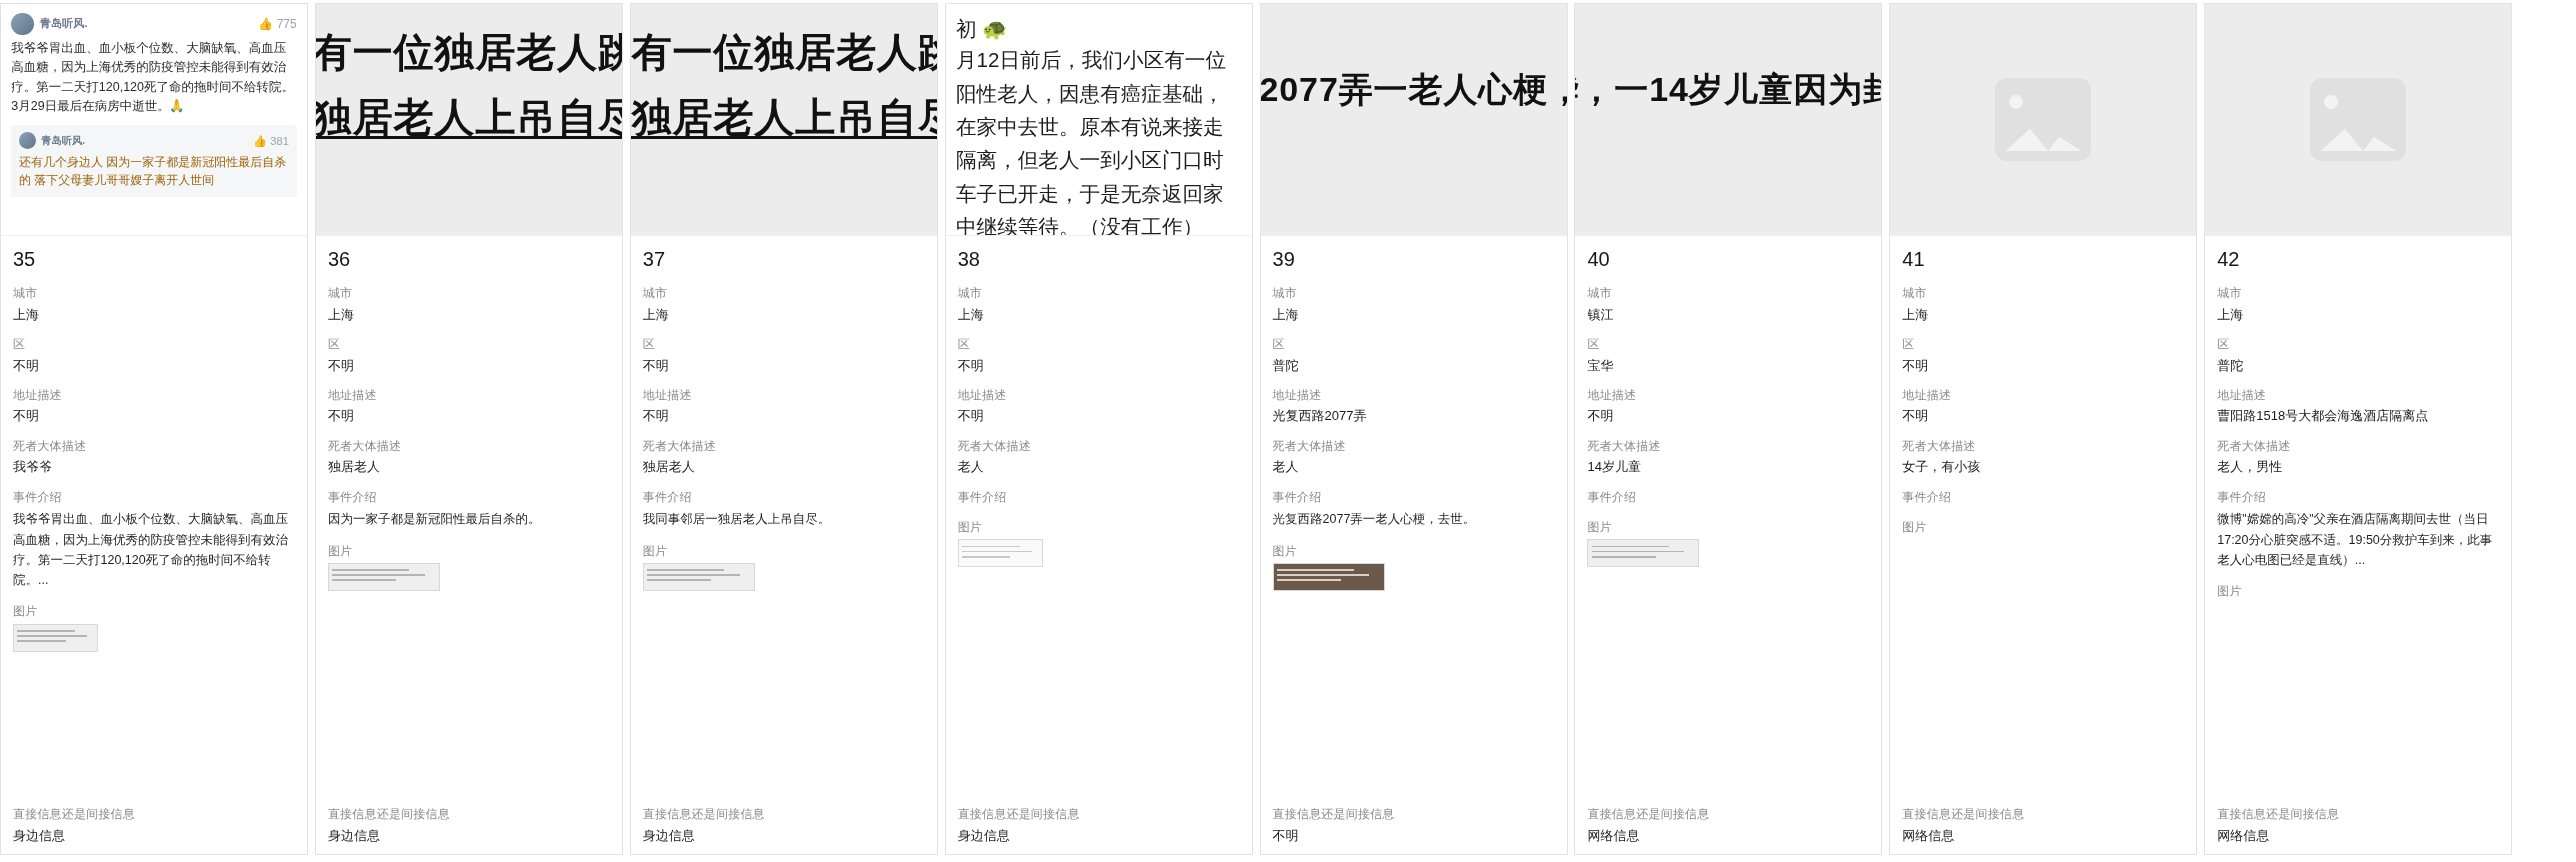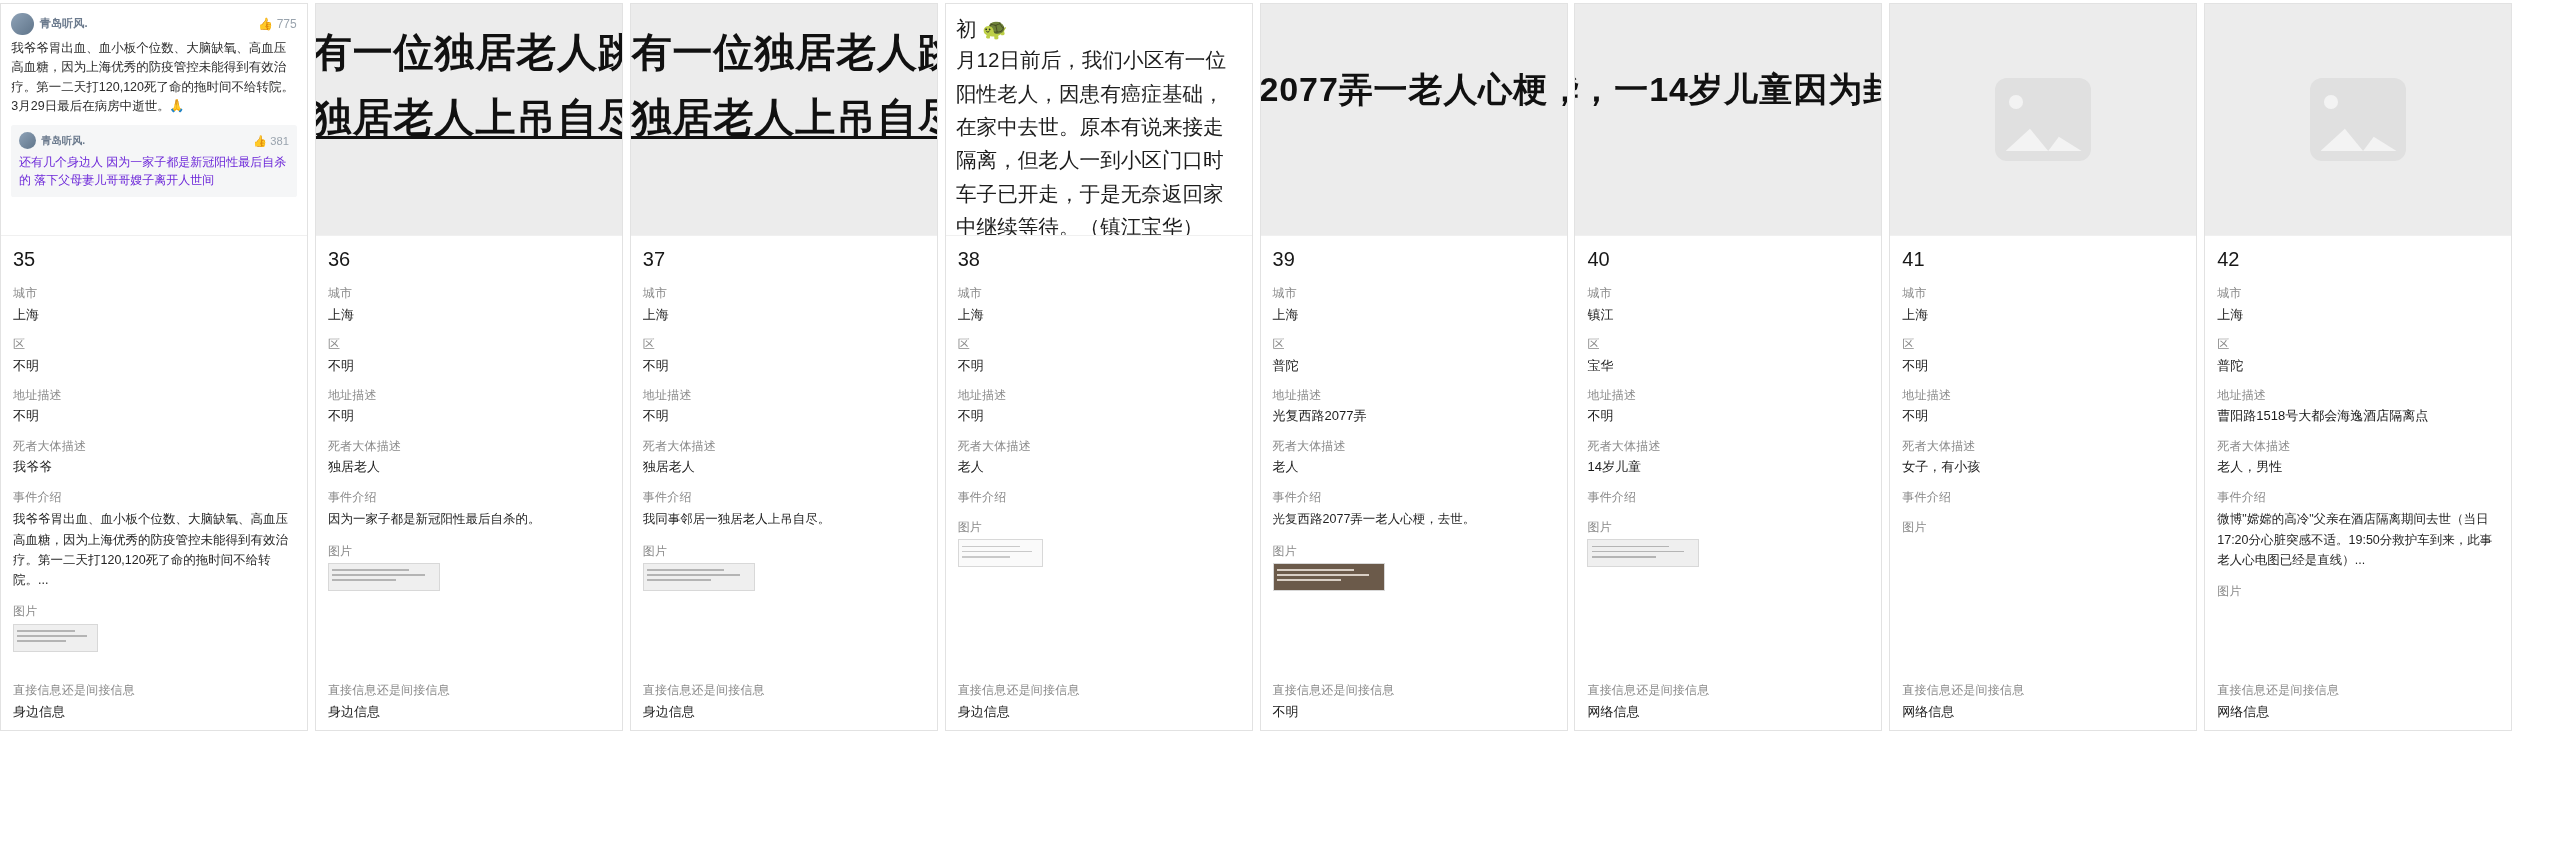--- a/index.html
+++ b/index.html
@@ -19,21 +19,21 @@
     align-items: flex-start;
     width: 2576px;
     height: 862px;
     gap: 6.9px;
     padding: 3.4px 0 0 0;
     box-sizing: border-box;
   }
   .card {
     width: 308px;
     flex: 0 0 308px;
-    height: 728px;
+    height: 852px;
     background: #ffffff;
     border: 0.9px solid #e2e2e2;
     box-sizing: border-box;
     display: flex;
     flex-direction: column;
     overflow: hidden;
     position: relative;
   }
   
   .media {
@@ -99,21 +99,21 @@
     border-radius: 2.6px;
   }
   .quote .post-head { gap: 5.2px; }
   .quote .avatar { width: 17px; height: 17px; flex: 0 0 17px; }
   .quote .pname { font-size: 10.3px; }
   .quote .likes { font-size: 11.2px; }
   .quote-body {
     margin-top: 2.6px;
     font-size: 12px;
     line-height: 1.55;
-    color: #6d28d9;
+    color: #a16207;
   }
   
   .headline {
     padding: 19px 0 0 0;
     font-size: 40px;
     font-weight: bold;
     line-height: 1.45;
     color: #111;
     white-space: nowrap;
     letter-spacing: 0.9px;
@@ -394,21 +394,21 @@
     <div class="footer-field">
       <div class="flabel">直接信息还是间接信息</div>
       <div class="fvalue">身边信息</div>
     </div>
   </div>
 
   <div class="card">
     <div class="media plain">
       <div class="article">
         <div class="emoji-line">初 🐢</div>
-        <div>月12日前后，我们小区有一位阳性老人，因患有癌症基础，在家中去世。原本有说来接走隔离，但老人一到小区门口时车子已开走，于是无奈返回家中继续等待。（镇江宝华）</div>
+        <div>月12日前后，我们小区有一位阳性老人，因患有癌症基础，在家中去世。原本有说来接走隔离，但老人一到小区门口时车子已开走，于是无奈返回家中继续等待。（没有工作）</div>
       </div>
     </div>
     <div class="fields">
       <div class="rec-id">38</div>
       <div class="field">
         <div class="flabel">城市</div>
         <div class="fvalue">上海</div>
       </div>
       <div class="field">
         <div class="flabel">区</div>

